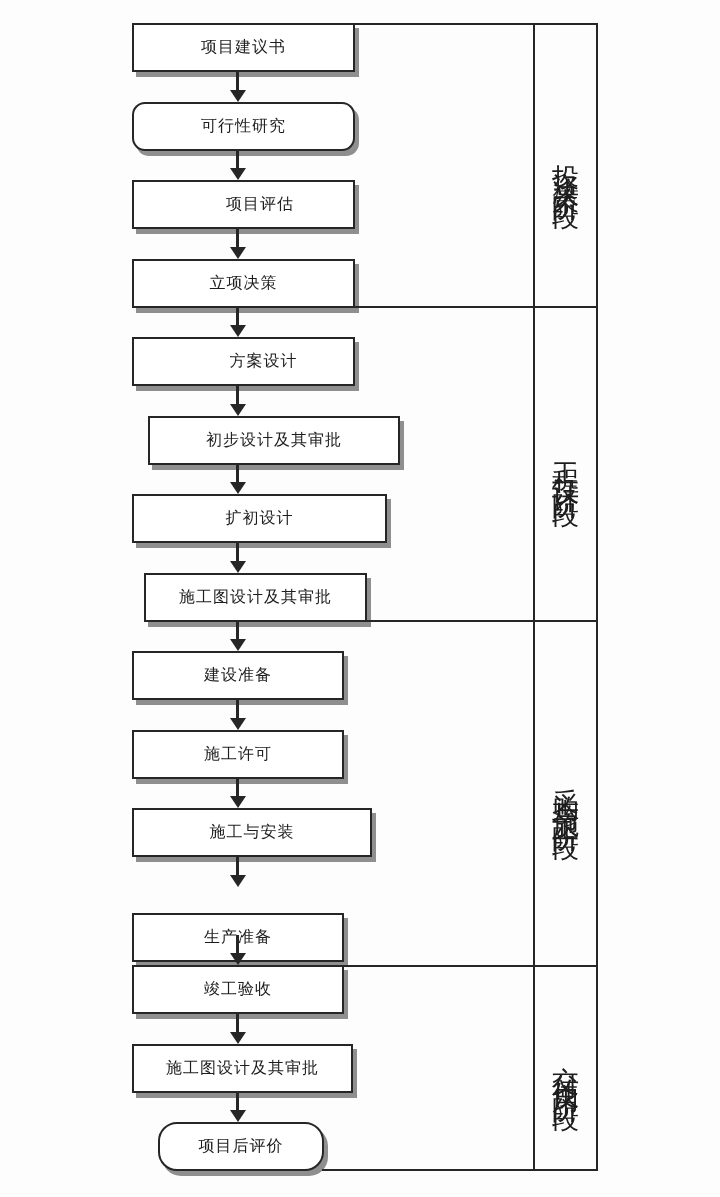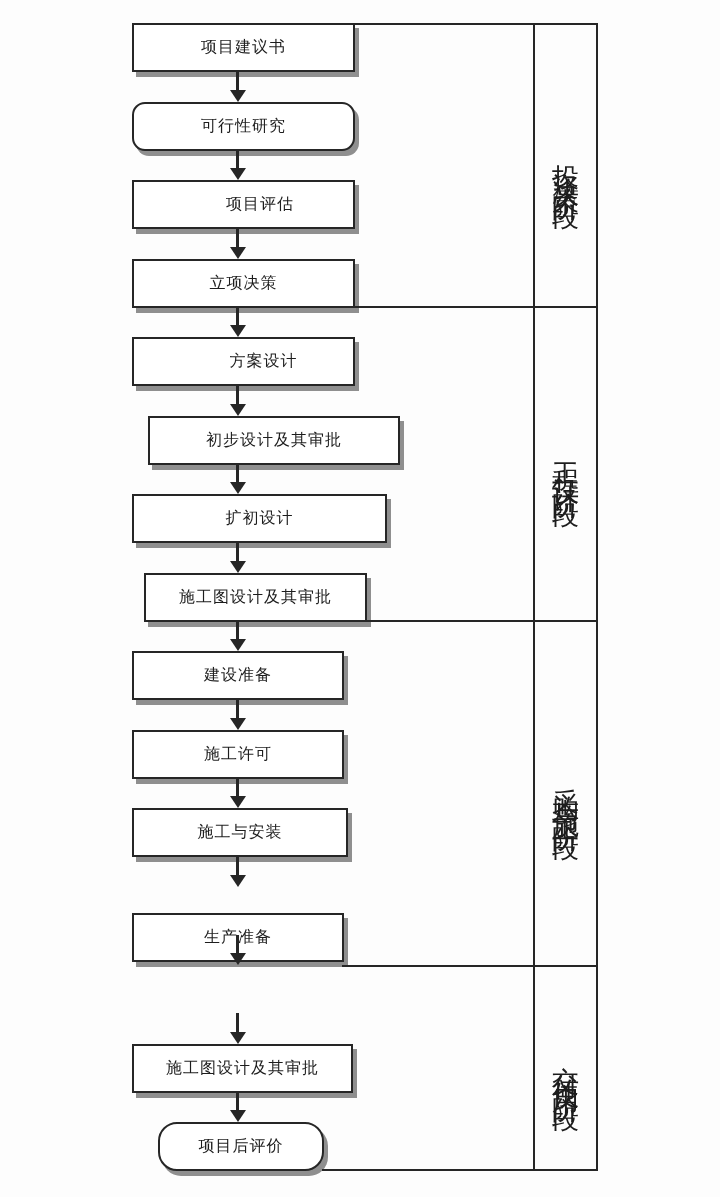--- a/index.html
+++ b/index.html
@@ -75,25 +75,28 @@
     </div>
   <div class="box" style="left:144px;top:573px;width:223px;">
       <span>施工图设计及其审批</span>
     </div>
   <div class="box" style="left:132px;top:651px;width:212px;">
       <span>建设准备</span>
     </div>
   <div class="box" style="left:132px;top:730px;width:212px;">
       <span>施工许可</span>
     </div>
-  <div class="box" style="left:132px;top:808px;width:216px;">
+  <div class="box" style="left:132px;top:808px;width:240px;">
       <span>施工与安装</span>
     </div>
   <div class="box" style="left:132px;top:887px;width:212px;margin-top:26px;">
       <span>生产准备</span>
+    </div>
+  <div class="box" style="left:132px;top:965px;width:212px;">
+      <span>竣工验收</span>
     </div>
   <div class="box" style="left:132px;top:1044px;width:221px;">
       <span>施工图设计及其审批</span>
     </div>
   <div class="box" style="left:158px;top:1122px;width:166px;border-radius:19px;">
       <span>项目后评价</span>
     </div>
 
   <div class="arrow" style="top:72px;height:30px;">
       <div class="stem"></div>

